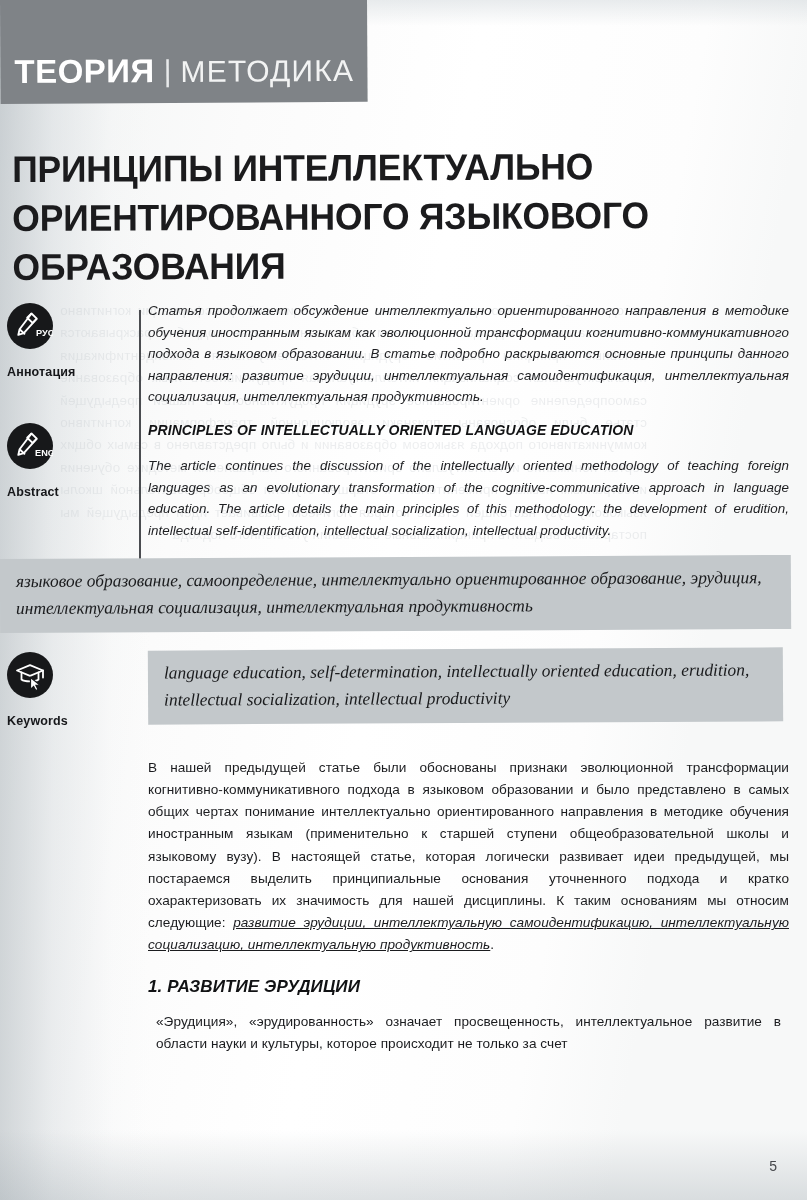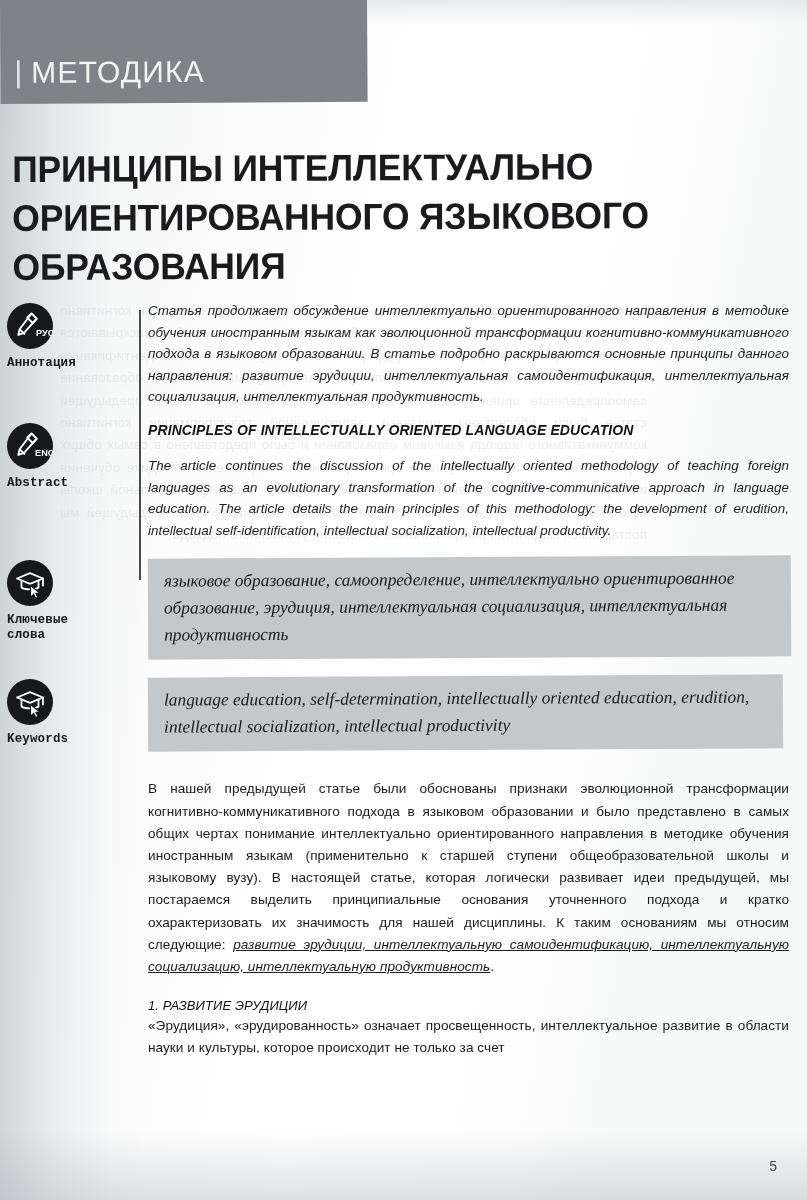--- a/index.html
+++ b/index.html
@@ -125,27 +125,26 @@
   }
   .icon-circle {
     width: 46px; height: 46px;
     border-radius: 50%;
     background: #17181a;
     position: relative;
     display: block;
   }
   .icon-circle svg { position: absolute; left: 0; top: 0; }
   .rail-label {
-    margin-top: 7px;
+    margin-top: 16px;
     font-size: 12.5px;
     font-weight: 700;
     color: #16171a;
     line-height: 14.5px;
     letter-spacing: .15px;
-    font-family: Liberation Mono, monospace;
   }
 
   
   .body-col { flex: 1 1 auto; padding-right: 18px; }
 
   .vrule {
     position: absolute;
     width: 2px;
     background: #4a4c50;
     left: 139px;
@@ -184,25 +183,25 @@
   .para {
     font-size: 13.6px;
     line-height: 22.2px;
     color: #1b1c1f;
     text-align: justify;
     letter-spacing: .05px;
   }
   .para em { font-style: italic; text-decoration: underline; }
 
   .sec-head {
-    font-size: 13px;
-    font-weight: 400;
+    font-size: 17px;
+    font-weight: 700;
     font-style: italic;
     color: #111214;
-    margin-bottom: 2px;
+    margin-bottom: 14px;
     letter-spacing: .1px;
   }
 
   .page-num {
     position: absolute;
     right: 30px; bottom: 26px;
     font-size: 14px;
     color: #46484c;
   }
 </style>
@@ -212,20 +211,21 @@
 <div class="page">
 
   <div class="ghost">методике обучения иностранным языкам как эволюционной трансформации когнитивно коммуникативного подхода в языковом образовании статье подробно раскрываются основные принципы развитие эрудиции интеллектуальная самоидентификация интеллектуальная социализация интеллектуальная продуктивность язык образование самоопределение ориентированное эрудиция продуктивность в нашей предыдущей статье были обоснованы признаки эволюционной трансформации когнитивно коммуникативного подхода языковом образовании и было представлено в самых общих чертах понимание интеллектуально ориентированного направления методике обучения иностранным языкам применительно к старшей ступени общеобразовательной школы языковому вузу настоящей статье которая логически развивает идеи предыдущей мы постараемся выделить принципиальные основания уточненного подхода</div>
 
   <div class="top-shade"></div>
   <div class="gutter-shade"></div>
   <div class="bottom-shade"></div>
 
   <div class="banner">
     <div class="banner-inner">
+      <span class="banner-strong">ТЕОРИЯ</span>
       <span class="banner-sep">|</span>
       <span class="banner-light">МЕТОДИКА</span>
     </div>
   </div>
 
   <h1 class="title">ПРИНЦИПЫ ИНТЕЛЛЕКТУАЛЬНО ОРИЕНТИРОВАННОГО ЯЗЫКОВОГО ОБРАЗОВАНИЯ</h1>
 
   <div class="content">
 
     <div class="block" style="margin-bottom:8px;">
@@ -263,36 +263,20 @@
         </span>
         <div class="rail-label">Abstract</div>
       </div>
       <div class="body-col">
         <div class="abs-title">PRINCIPLES OF INTELLECTUALLY ORIENTED LANGUAGE EDUCATION</div>
         <p class="abs-text" style="margin:0;">The article continues the discussion of the intellectually oriented methodology of  teaching foreign languages as an evolutionary transformation of the cognitive-communicative approach in language education. The article details the main principles of this methodology: the development of erudition, intellectual self-identification, intellectual socialization, intellectual productivity.</p>
       </div>
     </div>
 
     <div class="block" style="margin-top:16px;">
-      <div class="rail">
-        <span class="icon-circle">
-          <svg width="46" height="46" viewBox="0 0 46 46">
-            <g fill="none" stroke="#ffffff" stroke-width="1.8" stroke-linejoin="round" stroke-linecap="round">
-              <path d="M10 18.5 L23 13.2 L36 18.5 L23 23.8 Z"></path>
-              <path d="M14.5 20.4 L14.5 27.5 C17.5 30 28.5 30 31.5 27.5 L31.5 20.4"></path>
-              <path d="M36 18.5 L36 25.5"></path>
-            </g>
-            <path d="M23.5 25.5 L23.5 37.5 L26.6 34.4 L28.8 38.6 L31.0 37.5 L28.9 33.4 L33.2 33.2 Z" fill="#ffffff" stroke="#17181a" stroke-width="1.2"></path>
-          </svg>
-        </span>
-        <div class="rail-label">
-          <span>Ключевые</span><br>
-          <span>слова</span>
-        </div>
-      </div>
       <div class="body-col" style="padding-right:16px;">
         <div class="kw-box">языковое образование, самоопределение, интеллектуально ориентированное образование, эрудиция, интеллектуальная социализация, интеллектуальная продуктивность</div>
       </div>
     </div>
 
     <div class="block" style="margin-top:18px;">
       <div class="rail">
         <span class="icon-circle">
           <svg width="46" height="46" viewBox="0 0 46 46">
             <g fill="none" stroke="#ffffff" stroke-width="1.8" stroke-linejoin="round" stroke-linecap="round">
@@ -307,20 +291,20 @@
       </div>
       <div class="body-col" style="padding-right:24px;">
         <div class="kw-box">language education, self-determination, intellectually oriented education, erudition, intellectual socialization, intellectual productivity</div>
       </div>
     </div>
 
     <div style="margin-left:148px; padding-right:18px; margin-top:28px;">
       <p class="para" style="margin:0 0 20px 0;"><span>В нашей предыдущей статье были обоснованы признаки эволюционной трансформации когнитивно-коммуникативного подхода в языковом образовании и было представлено в самых общих чертах понимание интеллектуально ориентированного направления в методике обучения иностранным языкам (применительно к старшей ступени общеобразовательной школы и языковому вузу). В настоящей статье, которая логически развивает идеи предыдущей, мы постараемся выделить принципиальные основания уточненного подхода и кратко охарактеризовать их значимость для нашей дисциплины. К таким основаниям мы относим следующие: </span><em>развитие эрудиции, интеллектуальную самоидентификацию, интеллектуальную социализацию, интеллектуальную продуктивность</em><span>.</span></p>
 
       <div class="sec-head">1. РАЗВИТИЕ ЭРУДИЦИИ</div>
-      <p class="para" style="margin:0;">«Эрудиция», «эрудированность» означает просвещенность, интеллектуальное развитие в области науки и культуры, которое происходит не только за счет</p>
+      <p class="para" style="margin:8px;">«Эрудиция», «эрудированность» означает просвещенность, интеллектуальное развитие в области науки и культуры, которое происходит не только за счет</p>
     </div>
 
   </div>
 
   <div class="page-num">5</div>
 
 </div>
 
 </body></html>

